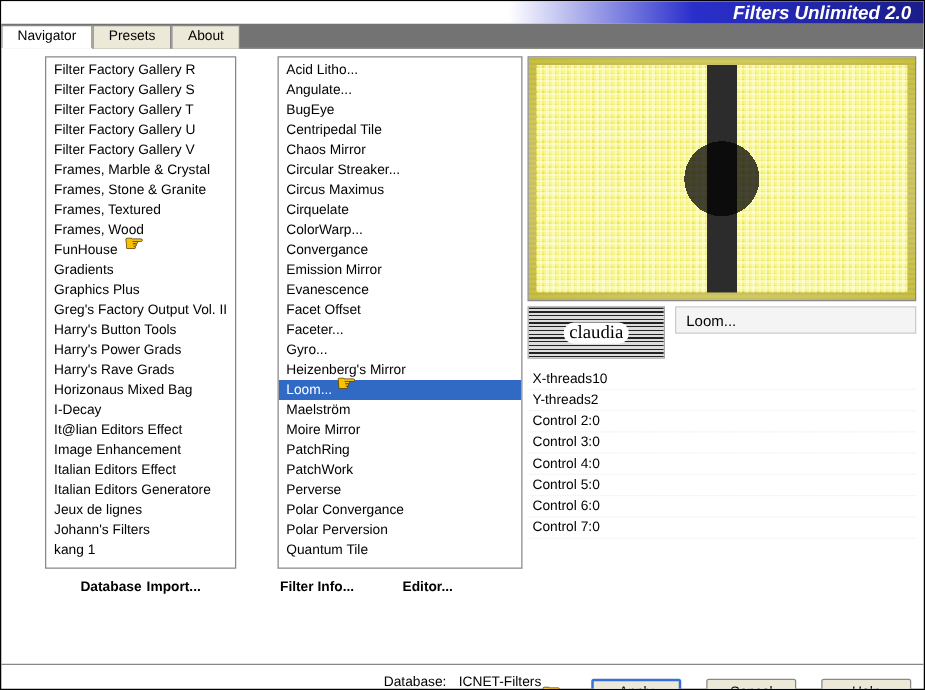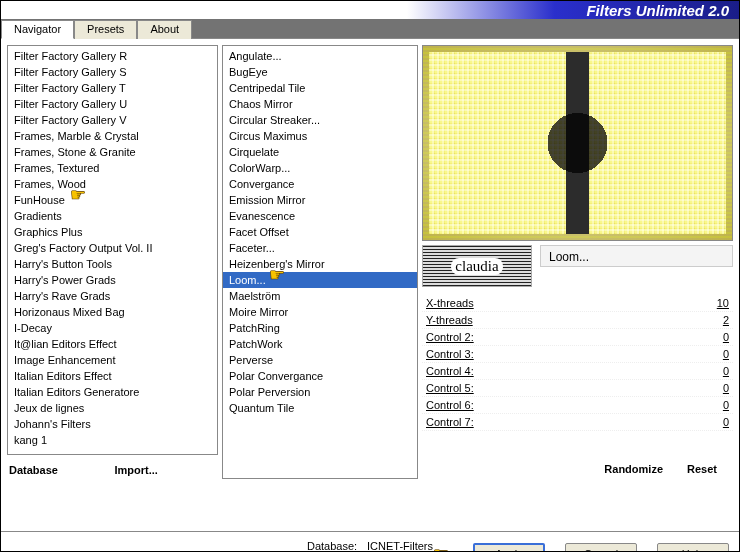--- a/index.html
+++ b/index.html
@@ -12,42 +12,42 @@
   .tab { padding: 2px 12px 0 12px; font-size: 11px; border: 1px solid #888; border-bottom: none; margin-right: 0px; background: #ece9d8; position: relative; top: 1px; }
   .tab.active { background: #fff; border-bottom: 1px solid #fff; }
 
   .main { display: flex; height: 446px; padding: 6px; gap: 4px; }
 
   .col { display:flex; flex-direction:column; }
   .list { border: 1px solid #888; background: #fff; overflow-y: scroll; overflow-x: hidden; flex: 1; font-size: 11px; line-height: 16px; padding: 2px 0; }
   .list-item { padding: 0 6px; white-space: nowrap; cursor: default; position: relative; }
   .list-item.selected { background: #316ac5; color: #fff; }
 
-  .col-left { width: 211px; }
+  .col-left { width: 211px; align-items: center; }
   .col-mid { width: 196px; }
   .col-left .btnrow, .col-mid .btnrow { display:flex; gap:0; margin-top:6px; }
   .btnrow .lblbtn { flex:1; font-weight: bold; font-size:11px; padding: 3px 2px; text-align: left; cursor: pointer; }
 
   .col-right { flex: 1; display: flex; flex-direction: column; gap: 4px; }
   .preview-box { border: 1px solid #888; height: 196px; background: repeating-linear-gradient(0deg, #beb24a 0 2px, #c5c03a 2px 4px), radial-gradient(ellipse at center, #fff8, #0000); background-blend-mode: overlay; position: relative; overflow:hidden; }
   .preview-inner { position:absolute; inset:6px; background:
      radial-gradient(circle at 50% 50%, #444 0 30px, transparent 30px),
      linear-gradient(90deg, #0000 46%, #2c2c2c 46% 54%, #0000 54%),
      repeating-linear-gradient(90deg, #b5a838 0 1px, #d8d254 1px 3px, #e8e490 3px 5px),
      repeating-linear-gradient(0deg, #b5a838 0 1px, #d8d254 1px 3px, #e8e490 3px 5px);
      background-blend-mode: multiply, normal, screen, screen;
   }
 
   .filter-title-row { display:flex; align-items:flex-start; gap: 8px; }
   .logo-box { width:110px; height:42px; background: repeating-linear-gradient(0deg, #222 0 1px, #ddd 1px 3px); display:flex; align-items:center; justify-content:center; border:1px solid #aaa;}
   .logo-text { font-family: "Brush Script MT", cursive; font-size: 15px; color:#000; background:#fff; padding:0 4px; border-radius: 8px;}
   .filter-name-box { flex:1; border:1px solid #ccc; background:#f4f4f4; padding: 4px 8px; font-size:12px; height: 22px; }
 
   .params { border:0; flex:1; overflow-y:auto; font-size:11px; margin-top: 4px; }
-  .param-row { display:flex; justify-content:space-between; border-bottom: 1px dotted #eee; padding: 2px 4px; text-decoration: underline; }
+  .param-row { display:flex; border-bottom: 1px dotted #eee; padding: 2px 4px; }
 
   .rr-btns { display:flex; justify-content:flex-end; gap: 24px; padding: 4px 16px; font-weight:bold; }
   .rr-btns span { cursor:pointer; }
 
   .footer { border-top: 1px solid #888; padding: 6px 10px; display:flex; justify-content: flex-end; align-items: center; height: 44px; margin-top: 46px;}
   .footer-left { font-size:11px; line-height: 15px; }
   .footer-left .lbl { display:inline-block; width: 60px; }
   .footer-right { display:flex; gap: 20px; align-items:center; }
   button.win { font-family: Tahoma, Arial; font-size: 11px; padding: 2px 0; width: 72px; height: 22px; background: #ece9d8; border: 1px solid #888; border-radius: 2px; cursor:pointer; }
   button.win.primary { border: 2px solid #3a6fd8; }
@@ -105,44 +105,50 @@
         <div class="list-item">kang 1</div>
       </div>
     <div class="btnrow">
       <span class="lblbtn">Database</span>
       <span class="lblbtn">Import...</span>
     </div>
   </div>
 
   <div class="col col-mid">
     <div class="list" id="mid-list">
+        <div class="list-item">Acid Litho...</div>
         <div class="list-item">Angulate...</div>
         <div class="list-item">BugEye</div>
         <div class="list-item">Centripedal Tile</div>
         <div class="list-item">Chaos Mirror</div>
         <div class="list-item">Circular Streaker...</div>
         <div class="list-item">Circus Maximus</div>
         <div class="list-item">Cirquelate</div>
         <div class="list-item">ColorWarp...</div>
         <div class="list-item">Convergance</div>
         <div class="list-item">Emission Mirror</div>
         <div class="list-item">Evanescence</div>
         <div class="list-item">Facet Offset</div>
         <div class="list-item">Faceter...</div>
+        <div class="list-item">Gyro...</div>
         <div class="list-item">Heizenberg's Mirror</div>
         <div class="list-item selected">Loom...<span class="hand" style="left: 46px; top: 0px;"></span></div>
         <div class="list-item">Maelström</div>
         <div class="list-item">Moire Mirror</div>
         <div class="list-item">PatchRing</div>
         <div class="list-item">PatchWork</div>
         <div class="list-item">Perverse</div>
         <div class="list-item">Polar Convergance</div>
         <div class="list-item">Polar Perversion</div>
         <div class="list-item">Quantum Tile</div>
       </div>
+    <div class="btnrow">
+      <span class="lblbtn">Filter Info...</span>
+      <span class="lblbtn">Editor...</span>
+    </div>
   </div>
 
   <div class="col col-right">
     <div class="preview-box">
       <div class="preview-inner"></div>
     </div>
     <div class="filter-title-row">
       <div class="logo-box">
         <span class="logo-text">claudia</span>
       </div>
@@ -175,24 +181,20 @@
         </div>
         <div class="param-row">
           <span>Control 6:</span>
           <span>0</span>
         </div>
         <div class="param-row">
           <span>Control 7:</span>
           <span>0</span>
         </div>
       </div>
-    <div class="rr-btns">
-      <span>Randomize</span>
-      <span>Reset</span>
-    </div>
   </div>
 
 </div>
 
 <div class="footer">
   <div class="footer-left">
     <div><span class="lbl">Database:</span><span>ICNET-Filters</span></div>
     <div><span class="lbl">Filters:</span><span>4134</span></div>
   </div>
   <div class="footer-right">

